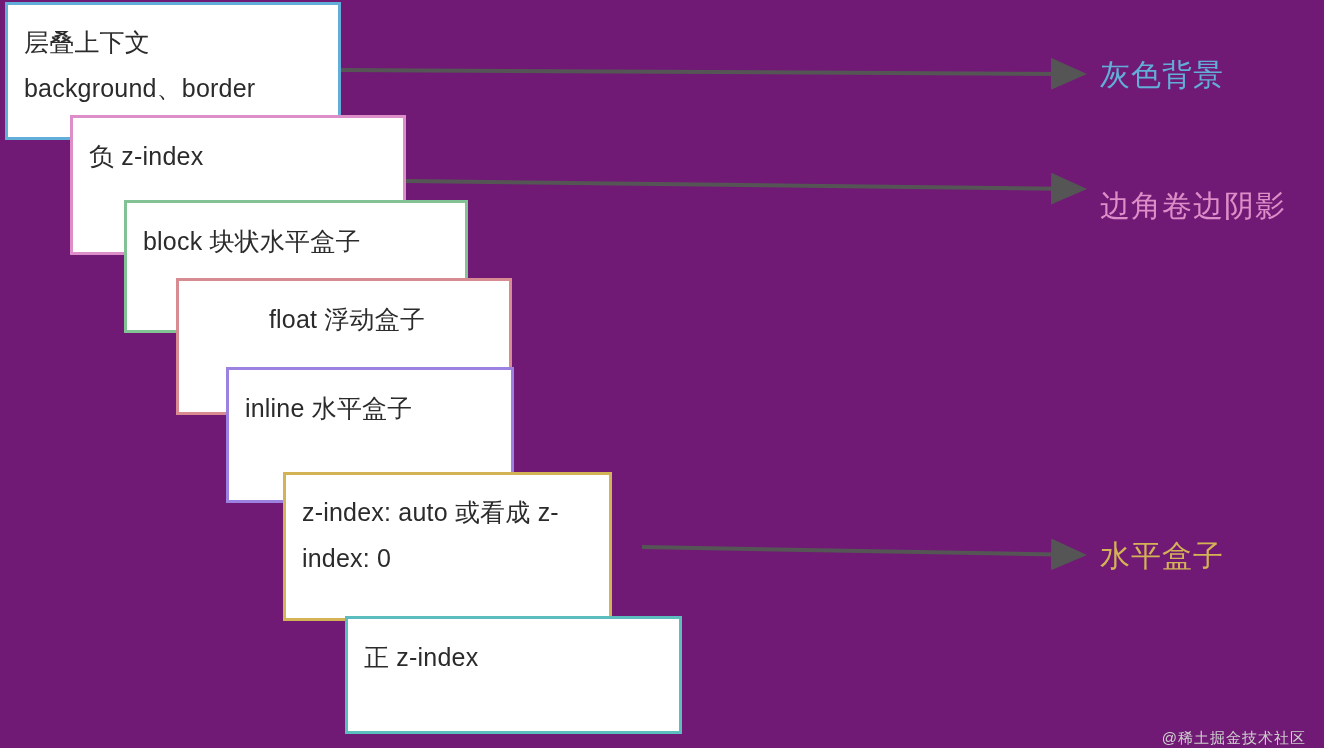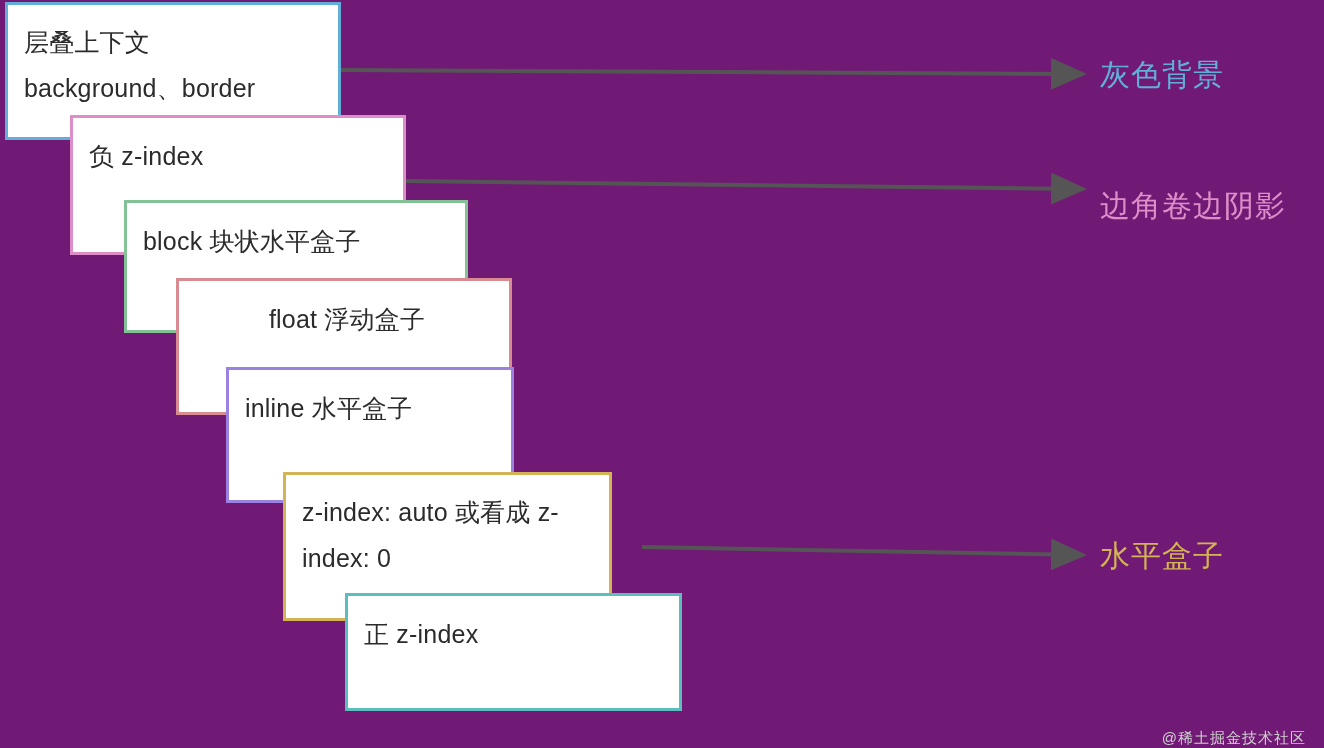--- a/index.html
+++ b/index.html
@@ -79,21 +79,21 @@
       </div>
       <div class="layer-box" style="left: 176px; top: 278px; width: 336px; height: 137px; border-color: rgb(217, 139, 146); z-index: 13; text-align: center;">
         <div class="layer-label">float 浮动盒子</div>
       </div>
       <div class="layer-box" style="left: 226px; top: 367px; width: 288px; height: 136px; border-color: rgb(155, 130, 224); z-index: 14;">
         <div class="layer-label">inline 水平盒子</div>
       </div>
       <div class="layer-box" style="left: 283px; top: 472px; width: 329px; height: 149px; border-color: rgb(211, 179, 85); z-index: 15; padding-left: 19px;">
         <div class="layer-label two-line">z-index: auto 或看成 z-index: 0</div>
       </div>
-      <div class="layer-box" style="left: 345px; top: 593px; width: 337px; height: 118px; border-color: rgb(91, 189, 189); z-index: 16;">
+      <div class="layer-box" style="left: 345px; top: 616px; width: 337px; height: 118px; border-color: rgb(91, 189, 189); z-index: 16;">
         <div class="layer-label">正 z-index</div>
       </div>
     </div>
 
   <svg class="arrow-svg" viewBox="0 0 1324 748" xmlns="http://www.w3.org/2000/svg">
     <defs>
       <marker id="arrowhead" markerWidth="9" markerHeight="8" refX="8" refY="4" orient="auto" markerUnits="strokeWidth">
         <path d="M0,0 L9,4 L0,8 z" fill="#555555"></path>
       </marker>
     </defs>

